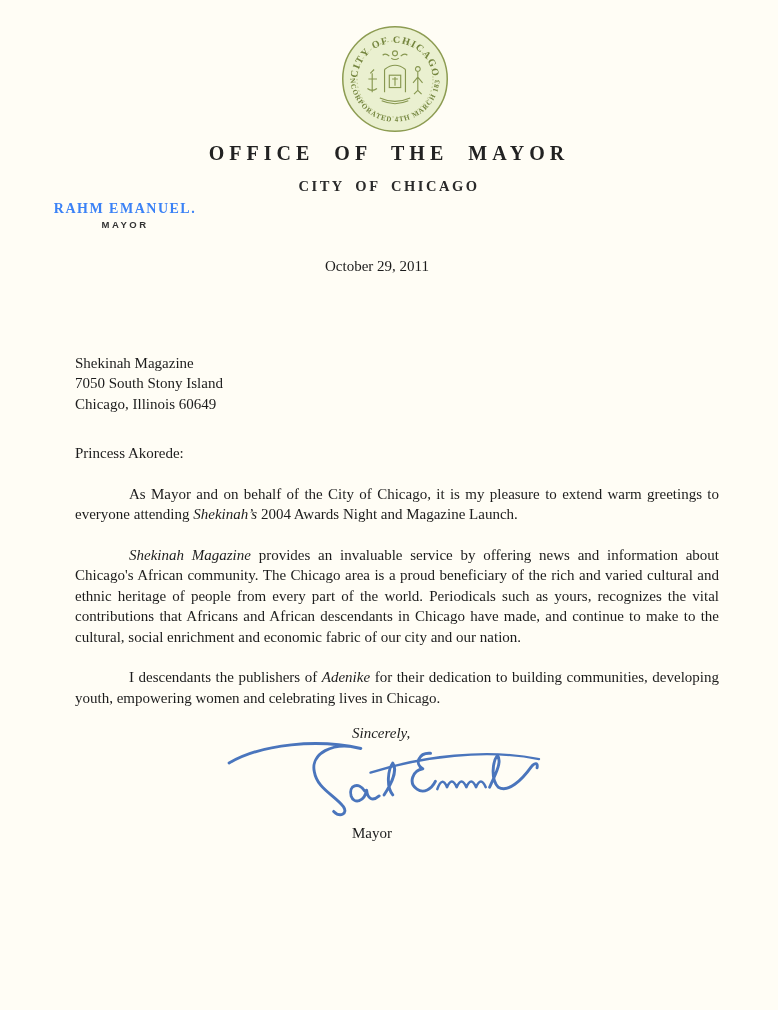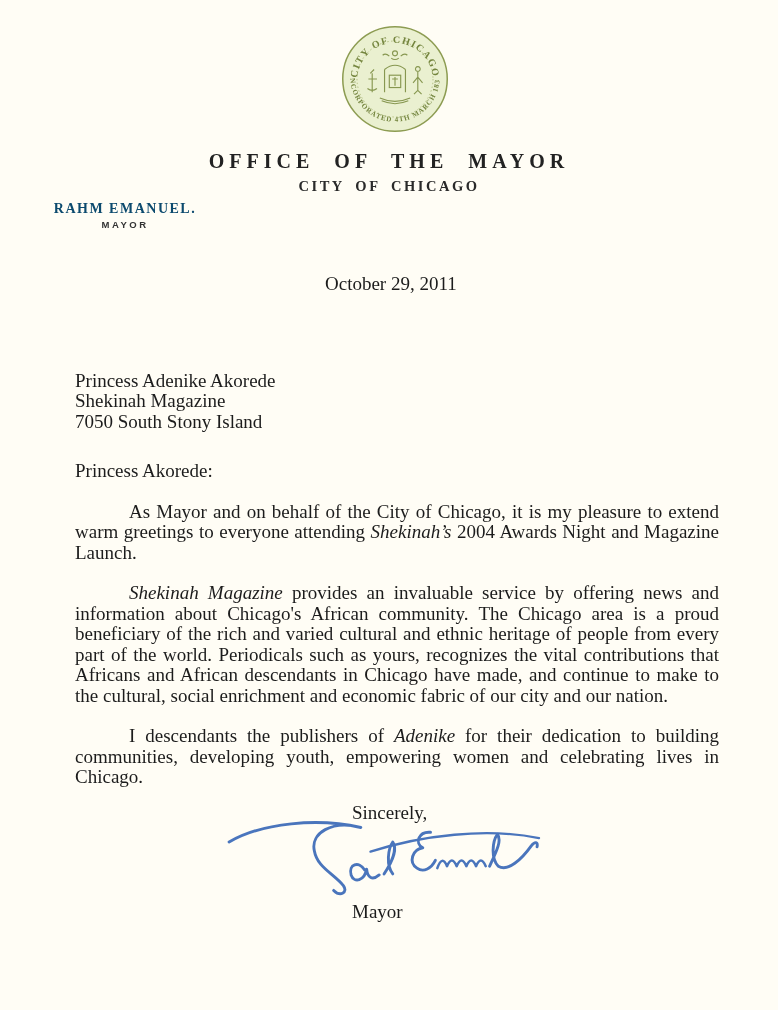--- a/index.html
+++ b/index.html
@@ -11,61 +11,61 @@
     overflow:hidden;
     font-family:"Liberation Serif", serif;
     color:#1c1c1c;
   }
   
   .seal {
     position:absolute; left:338px; top:22px;
     width:114px; height:114px;
   }
   .office-line {
-    position:absolute; top:150px; left:0; width:100%;
+    position:absolute; top:142px; left:0; width:100%;
     text-align:center;
     font-size:20px; font-weight:bold;
     letter-spacing:5px; word-spacing:10px;
     color:#222;
   }
   .city-line {
     position:absolute; top:178px; left:0; width:100%;
     text-align:center;
     font-size:14.5px; font-weight:bold;
     letter-spacing:2.5px; word-spacing:5px;
     color:#2a2a2a;
   }
   .official {
     position:absolute; left:50px; top:201px;
     width:150px; text-align:center;
   }
   .official-name {
     font-size:14px; font-weight:bold; letter-spacing:1.5px;
-    color:#0c4a6e;
+    color:#3b82f6;
   }
   .official-title {
     font-family:"Liberation Sans", sans-serif;
     font-size:9.5px; font-weight:bold; letter-spacing:2.5px;
     margin-top:2px; color:#333;
   }
   
   .letter {
-    position:absolute; left:75px; top:274px; width:644px;
-    font-size:19px; line-height:20.5px;
+    position:absolute; left:75px; top:256px; width:644px;
+    font-size:15px; line-height:20.5px;
   }
   .date-line { margin-left:250px; }
   .recipient { margin-top:76px; }
   .salutation { margin-top:29px; }
   .body-paragraphs .para {
     margin:20px 0 0 0;
     text-align:justify;
     text-indent:54px;
   }
   .body-paragraphs .para .bi { font-weight:normal; font-style:italic; }
-  .closing { margin-top:15px; margin-left:277px; }
+  .closing { margin-top:15px; margin-left:277px;font-style:italic; }
   .signature-wrap {
     margin-left:143px; margin-top:-12px;
     width:335px; height:92px;
   }
   .signer-title { margin-left:277px; margin-top:-6px; }
 </style>
 </head>
 <body>
 
 <div class="page">
@@ -104,23 +104,23 @@
 
   <div class="official">
     <div class="official-name">RAHM EMANUEL.</div>
     <div class="official-title">MAYOR</div>
   </div>
 
   <div class="letter">
     <div class="date-line">October 29, 2011</div>
 
     <div class="recipient">
-        <div>Princess Adenike Akorede</div>
         <div>Shekinah Magazine</div>
         <div>7050 South Stony Island</div>
+        <div>Chicago, Illinois 60649</div>
       </div>
 
     <div class="salutation">Princess Akorede:</div>
 
     <div class="body-paragraphs">
         <p class="para"><span>As Mayor and on behalf of the City of Chicago, it is my pleasure to extend warm greetings to everyone attending </span><span class="bi">Shekinah’s</span><span> 2004 Awards Night and Magazine Launch.</span></p>
         <p class="para"><span class="bi">Shekinah Magazine</span><span> provides an invaluable service by offering news and information about Chicago's African community.  The Chicago area is a proud beneficiary of the rich and varied cultural and ethnic heritage of people from every part of the world. Periodicals such as yours, recognizes the vital contributions that Africans and African descendants in Chicago have made, and continue to make to the cultural, social enrichment and economic fabric of our city and our nation.</span></p>
         <p class="para"><span>I descendants the publishers of </span><span class="bi">Adenike</span><span> for their dedication to building communities, developing youth, empowering women and celebrating lives in Chicago.</span></p>
       </div>
 

